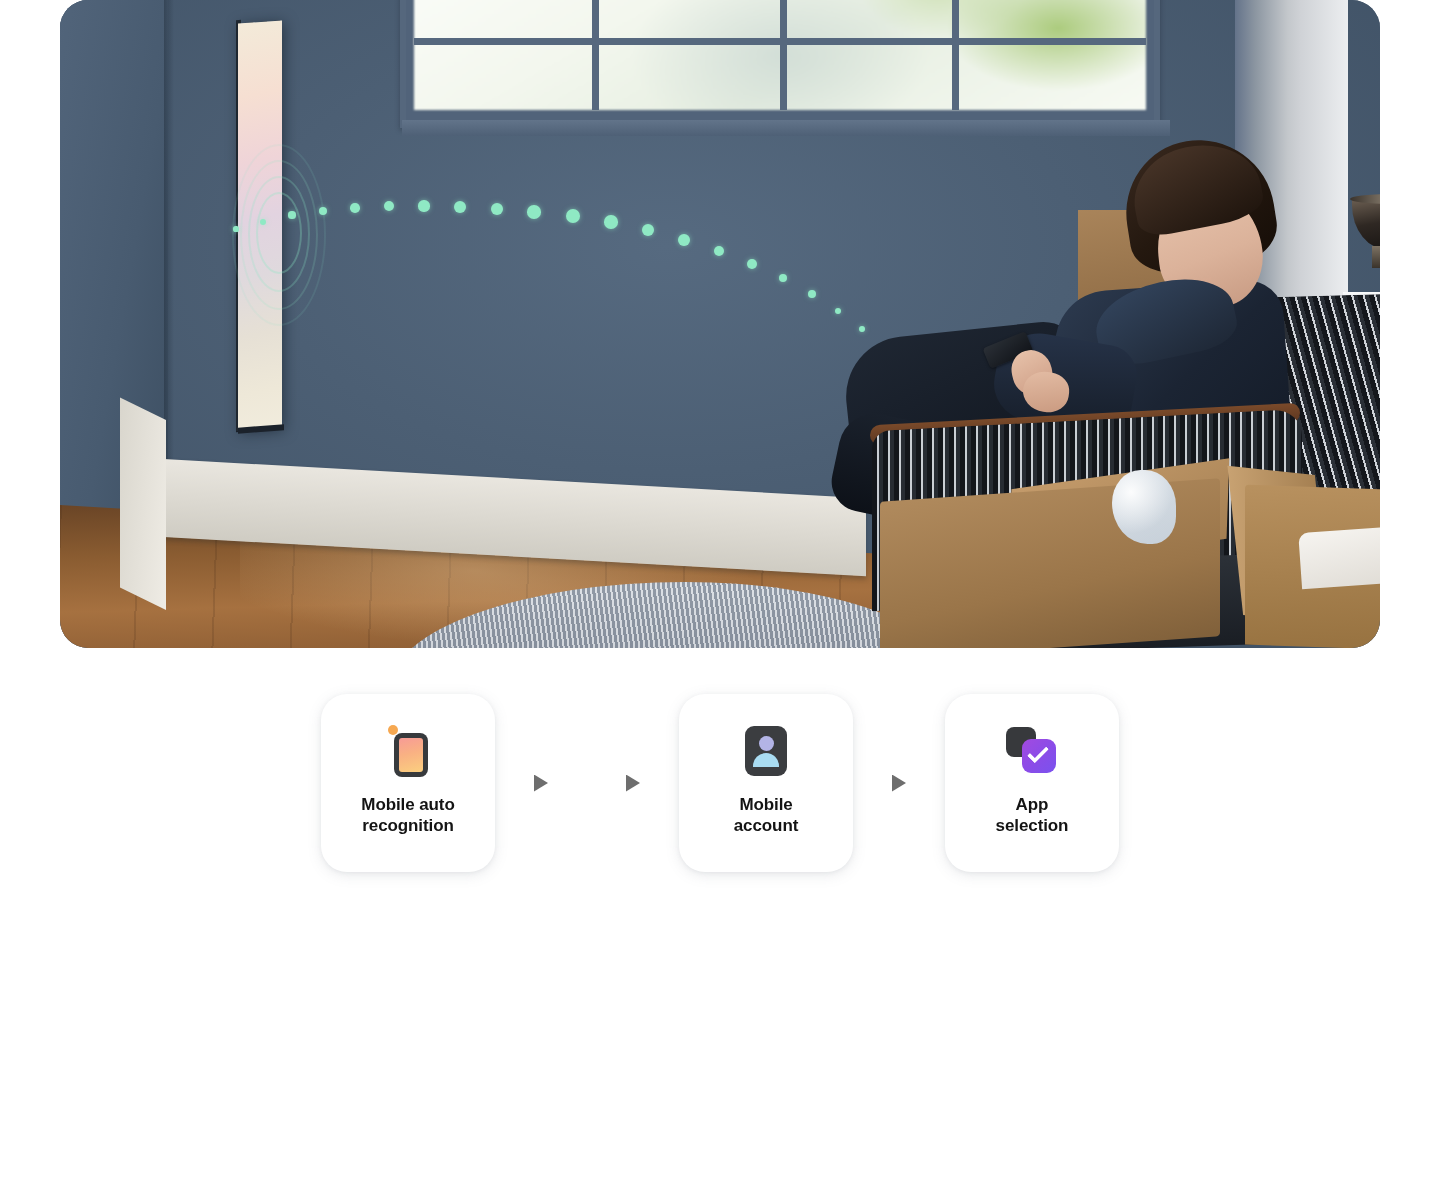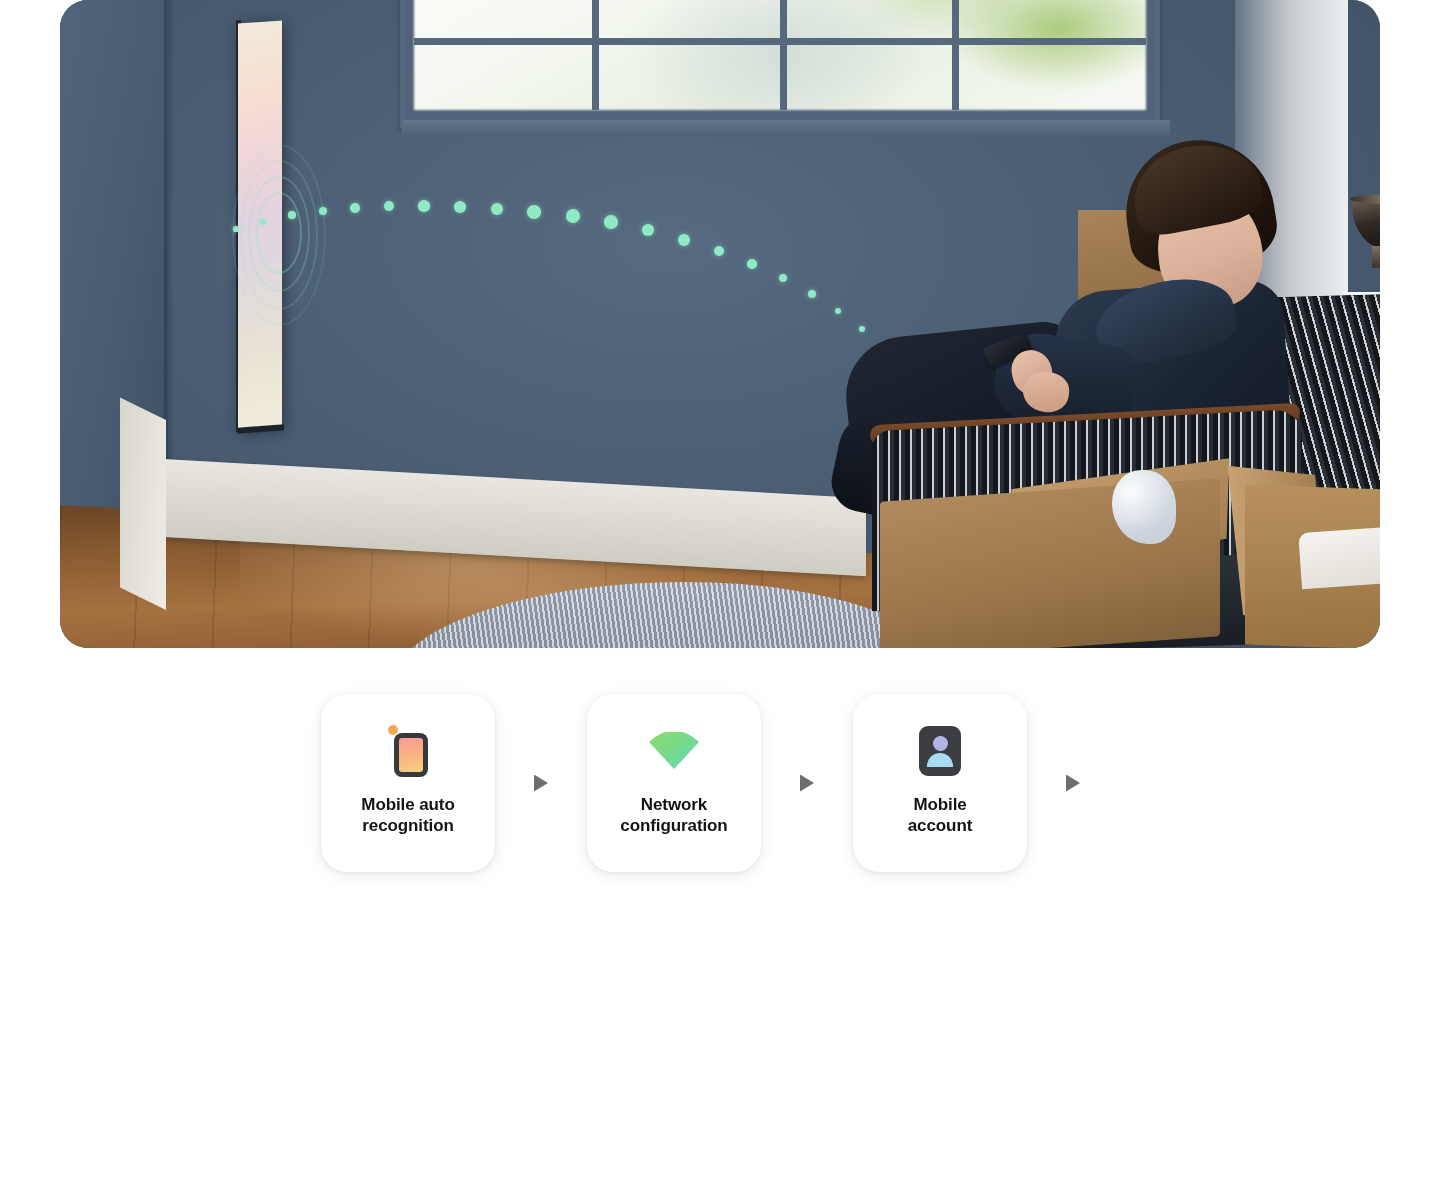--- a/index.html
+++ b/index.html
@@ -501,48 +501,43 @@
           <div class="ic-phone-screen"></div>
           <div class="ic-phone-dot"></div>
         </div>
       </div>
       <div class="card-label">Mobile auto
 recognition</div>
     </div>
 
     <div class="arrow"></div>
 
-    <div class="card">
-      <div class="card-icon">
-        <svg class="ic-wifi" viewBox="0 0 54 38">
-          <defs>
-            <linearGradient id="wg" x1="0" y1="0" x2="1" y2="1">
-              <stop offset="0%" stop-color="#8ddc6e"></stop>
-              <stop offset="55%" stop-color="#74d98f"></stop>
-              <stop offset="100%" stop-color="#54deb4"></stop>
-            </linearGradient>
-          </defs>
-          <path d="M27 37 L2 10 A34 34 0 0 1 52 10 Z" fill="url(#wg)"></path>
-        </svg>
-      </div>
-      <div class="card-label">Network
-configuration</div>
-    </div>
 
     <div class="arrow"></div>
 
     <div class="card">
       <div class="card-icon">
         <div class="ic-acct">
           <div class="ic-acct-bg"></div>
           <div class="ic-acct-head"></div>
           <div class="ic-acct-body"></div>
         </div>
       </div>
       <div class="card-label">Mobile
 account</div>
     </div>
 
     <div class="arrow"></div>
 
+    <div class="card">
+      <div class="card-icon">
+        <div class="ic-app">
+          <div class="ic-app-back"></div>
+          <div class="ic-app-front"></div>
+          <div class="ic-app-check"></div>
+        </div>
+      </div>
+      <div class="card-label">App
+selection</div>
+    </div>
 
   </div>
 </div>
 
 </body></html>

